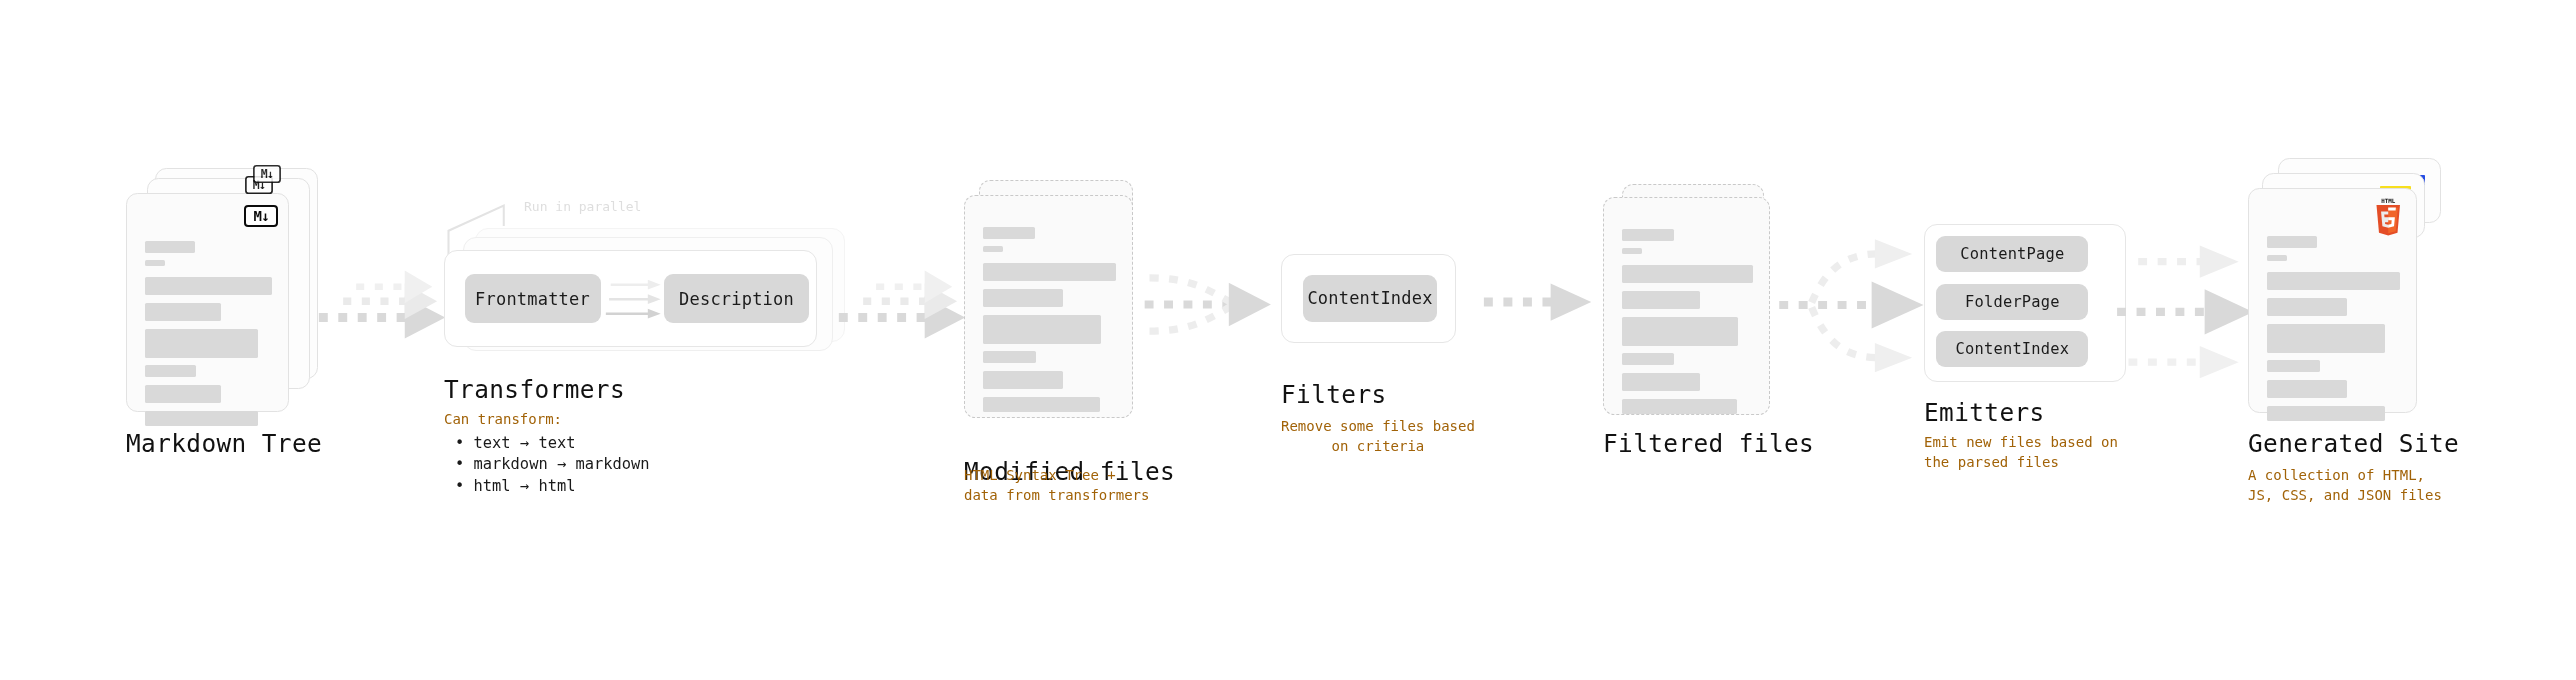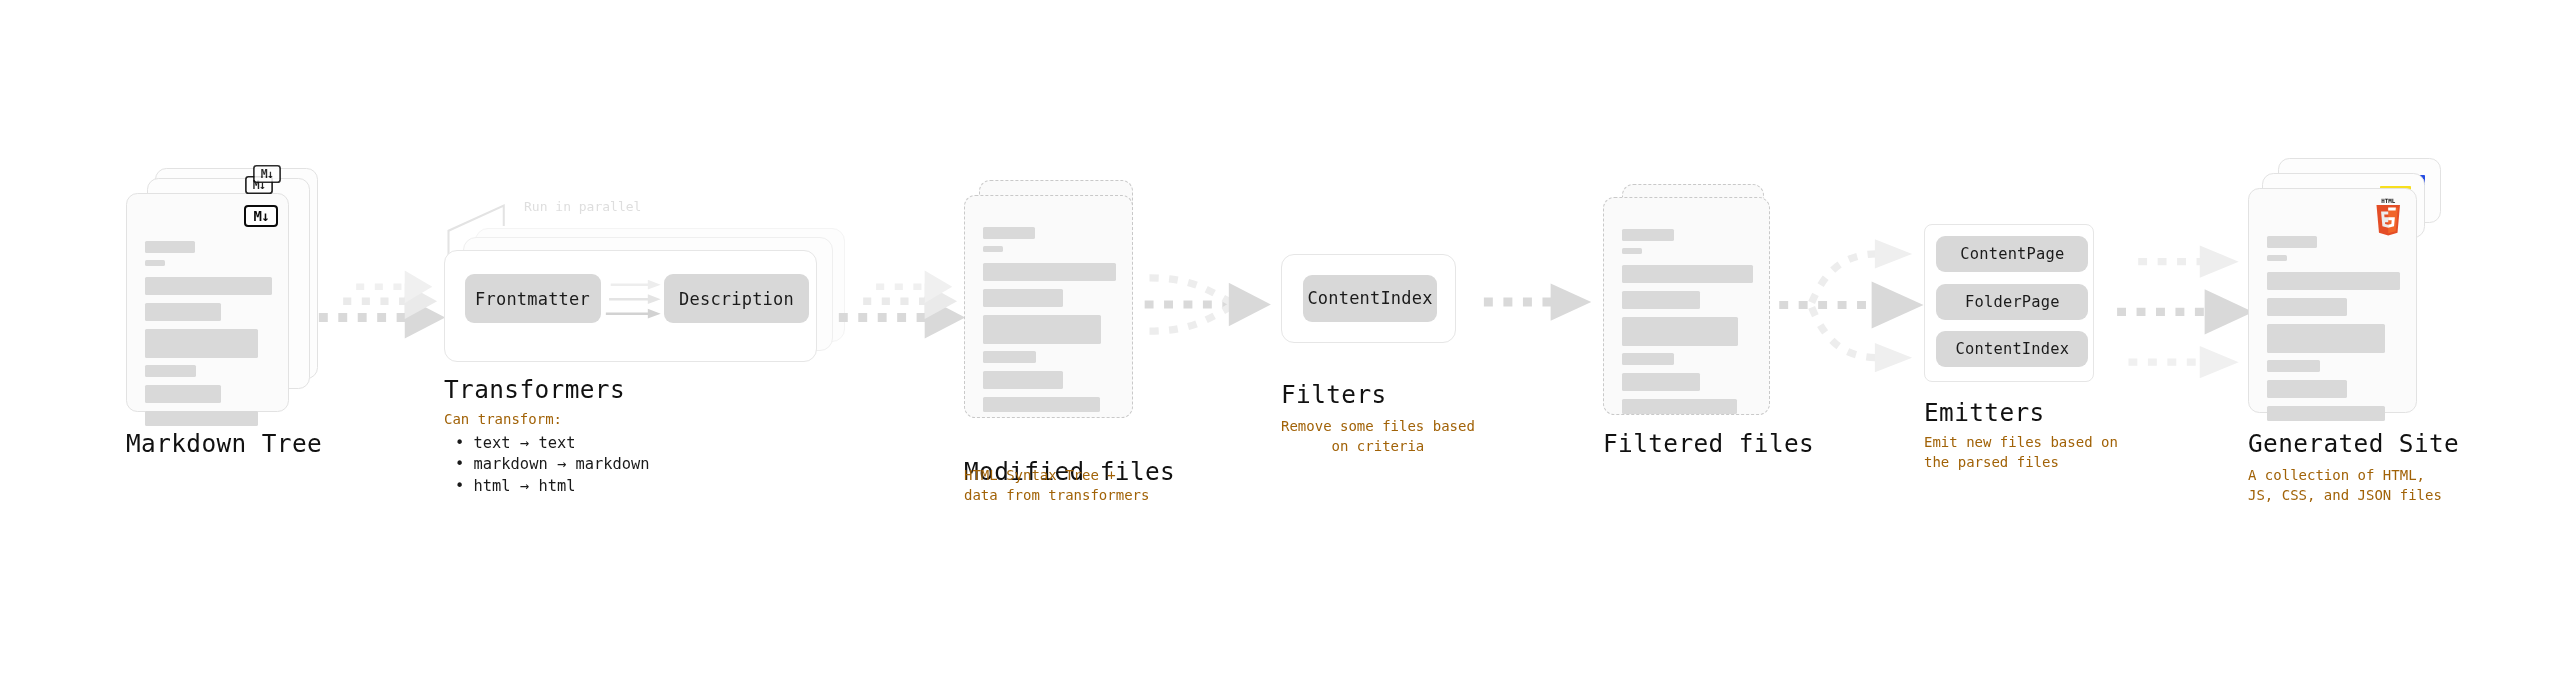--- a/index.html
+++ b/index.html
@@ -158,21 +158,21 @@
 
   <div class="group-box l3" style="left:475px; top:228px; width:370px; height:114px;">
     <div class="chip f3" style="left:32.5px; top:18px; width:118px; height:50px;"></div>
     <div class="chip f3" style="left:215px; top:18px; width:122px; height:50px;"></div>
   </div>
   <div class="group-box l2" style="left:463px; top:237px; width:370px; height:114px;">
     <div class="chip f2" style="left:29px; top:18px; width:118px; height:50px;"></div>
     <div class="chip f2" style="left:211px; top:18px; width:122px; height:50px;"></div>
   </div>
 
-  <div class="group-box" style="left:444px; top:250px; width:373px; height:112px;">
+  <div class="group-box" style="left:444px; top:250px; width:373px; height:97px;">
     <div class="chip" style="left:19.5px; top:23px; width:136px; height:49px;">Frontmatter</div>
     <div class="chip" style="left:219px; top:23px; width:145px; height:49px;">Description</div>
     <svg class="abs" style="left:159px; top:24.4px;" width="65" height="50" viewBox="0 0 80 62">
       <g fill="none" stroke-width="3">
         <line x1="8" y1="12" x2="58" y2="12" stroke="#ededed"></line>
         <polygon points="54,6 70,12 54,18" fill="#ededed"></polygon>
         <line x1="6" y1="30" x2="58" y2="30" stroke="#e4e4e4"></line>
         <polygon points="54,24 70,30 54,36" fill="#e4e4e4"></polygon>
         <line x1="2" y1="48" x2="58" y2="48" stroke="#d2d2d2"></line>
         <polygon points="54,42 70,48 54,54" fill="#d2d2d2"></polygon>
@@ -264,21 +264,21 @@
     <g fill="none" stroke-width="10" stroke-dasharray="11 13">
       <line x1="4" y1="85" x2="122" y2="85" stroke="#d9d9d9"></line>
       <path d="M44,82 C62,40 86,22 126,22" stroke="#ededed" stroke-width="9"></path>
       <path d="M44,88 C62,132 86,150 126,150" stroke="#ededed" stroke-width="9"></path>
     </g>
     <polygon points="118,56 182,85 118,114" fill="#d9d9d9"></polygon>
     <polygon points="122,4 168,22 122,40" fill="#efefef"></polygon>
     <polygon points="122,132 168,150 122,168" fill="#efefef"></polygon>
   </svg>
 
-  <div class="group-box" style="left:1924px; top:224px; width:170px; height:158px;border-radius:8px;">
+  <div class="group-box" style="left:1924px; top:224px; width:202px; height:158px;">
     <div class="chip" style="left:11.4px; top:11.4px; width:152px; height:36px; font-size:15.4px;">ContentPage</div>
     <div class="chip" style="left:11.4px; top:59px; width:152px; height:36px; font-size:15.4px;">FolderPage</div>
     <div class="chip" style="left:11.4px; top:106px; width:152px; height:36px; font-size:15.4px;">ContentIndex</div>
   </div>
   <div class="title" style="left:1924px; top:398px;">Emitters</div>
   <div class="caption" style="left:1924px; top:432px;">Emit new files based on
 the parsed files</div>
 
   <svg class="abs" style="left:2109px; top:234px;" width="154" height="142" viewBox="0 0 190 175">
     <g fill="none" stroke-width="10" stroke-dasharray="11 13">

